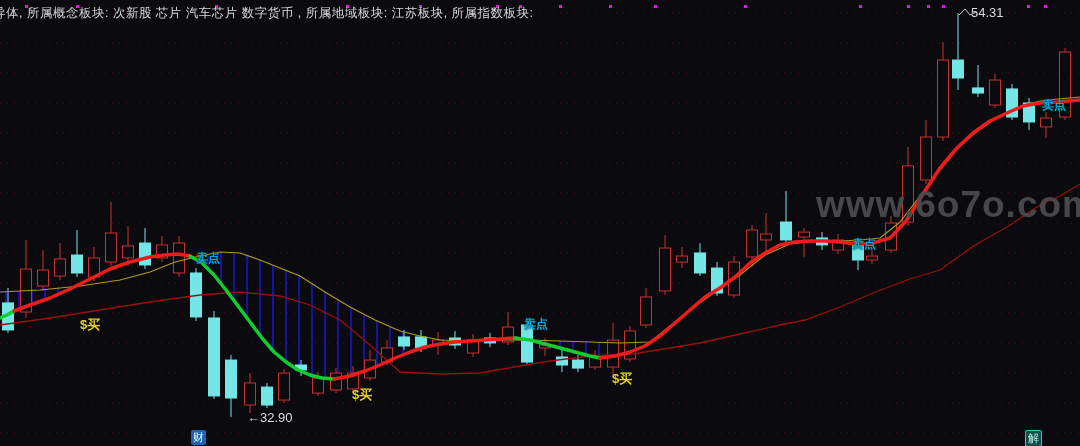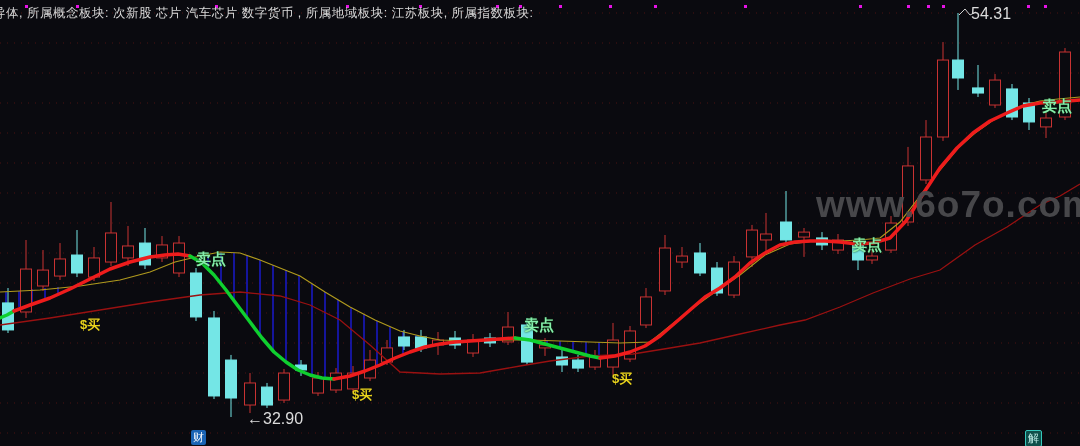--- a/index.html
+++ b/index.html
@@ -1,26 +1,26 @@
 <!DOCTYPE html>
 <html><head>
 <meta charset="utf-8">
 <style>
   html,body{margin:0;padding:0;background:#000;}
   .stage{position:relative;width:1080px;height:446px;background:#0a0a0f;overflow:hidden;
          font-family:"Liberation Sans",sans-serif;}
   .top-info{position:absolute;left:-7px;top:5px;color:#d9d9d9;font-size:12.5px;
             white-space:nowrap;letter-spacing:.5px;}
   .chart-svg{position:absolute;left:0;top:0;}
-  .price-label{position:absolute;color:#dcdcdc;font-size:16px;}
+  .price-label{position:absolute;color:#dcdcdc;font-size:13px;}
   .price-high{left:971px;top:5px;}
   .price-low{left:247px;top:410px;}
   .sig{position:absolute;font-weight:bold;white-space:nowrap;}
   .sig.buy{color:#e8d21c;font-size:13px;}
-  .sig.sell{color:#86efac;font-size:15px;text-shadow:0 0 2px #003300;text-align:center;}
+  .sig.sell{color:#0ea5e9;font-size:12px;text-shadow:0 0 2px #003300;text-align:center;}
   .watermark{position:absolute;left:816px;top:184px;color:#4b4b4e;font-size:37px;
              font-weight:bold;letter-spacing:1px;opacity:.95;}
   .badge{position:absolute;width:15px;height:15px;font-size:11px;line-height:15px;
          text-align:center;border-radius:2px;}
   .badge-left{left:191px;top:430px;background:#1a64b4;color:#ffffff;}
   .badge-right{left:1025px;top:430px;background:#0e4f4a;border:1px solid #35c8bc;color:#bfeee8;}
 </style>
 </head>
 <body>
 

